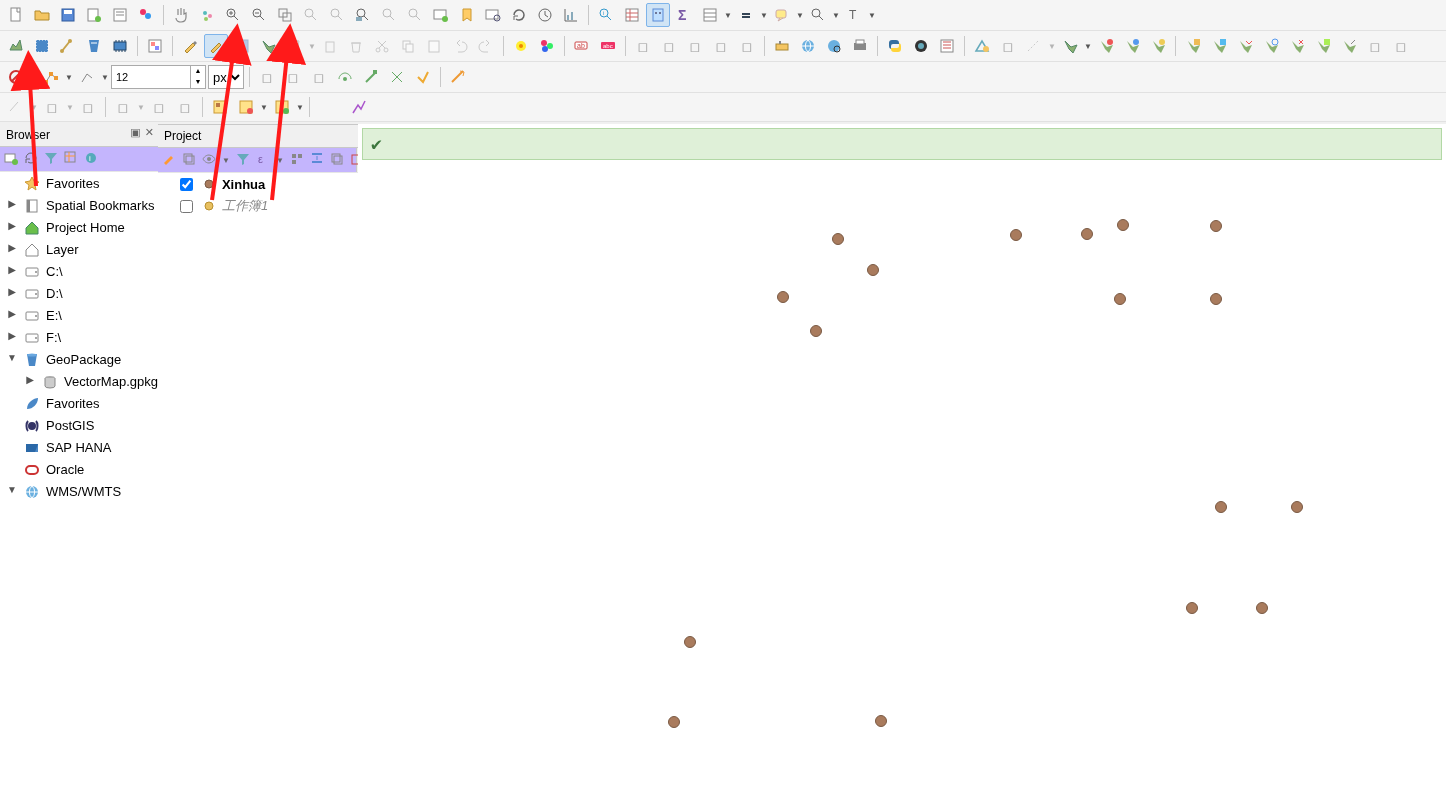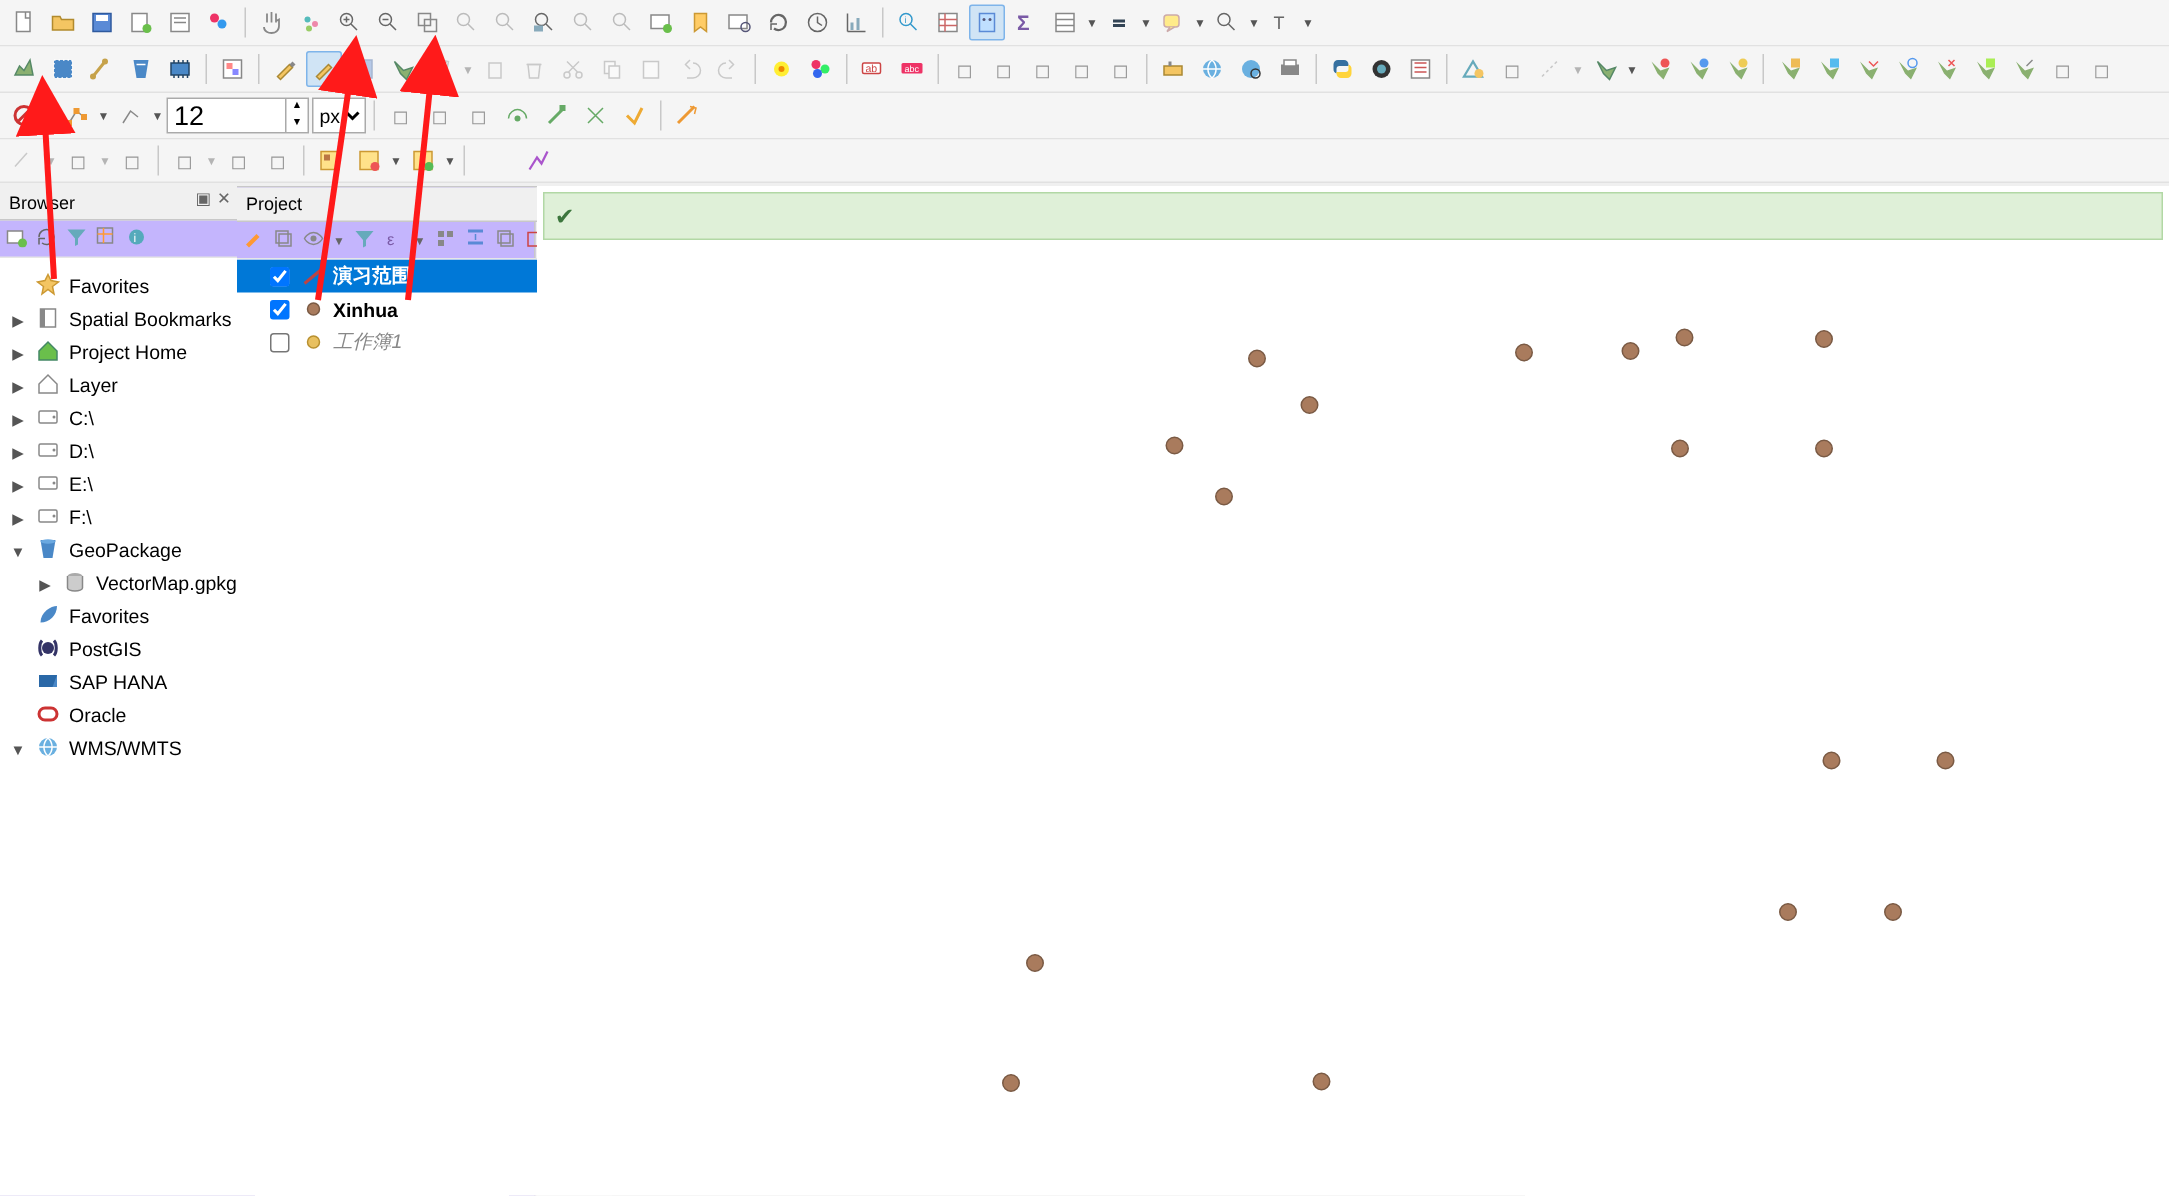--- a/index.html
+++ b/index.html
@@ -8,36 +8,36 @@
 
 .tb-row{height:30px;background:#f5f5f5;border-bottom:1px solid #e1e1e1;display:flex;align-items:center;padding:0 4px;gap:2px;}
 .tb-btn{width:22px;height:22px;display:flex;align-items:center;justify-content:center;border:1px solid transparent;border-radius:2px;}
 .tb-btn svg{width:16px;height:16px;}
 .tb-sep{width:1px;height:20px;background:#c8c8c8;margin:0 3px;}
 .tb-drop{width:8px;height:22px;display:flex;align-items:center;justify-content:center;font-size:8px;color:#555;}
 .tb-btn.on{background:#d0e4f5;border-color:#7eb4ea;}
 .dim{opacity:.4;}
 
 .spin{display:flex;height:22px;border:1px solid #aaa;background:#fff;}
-.spin input{border:none;width:70px;padding:0 4px;font-size:18px;outline:none;}
+.spin input{border:none;width:70px;padding:0 4px;font-size:11px;outline:none;}
 .spin .arrows{width:14px;display:flex;flex-direction:column;border-left:1px solid #aaa;}
 .spin .arrows div{flex:1;font-size:7px;text-align:center;line-height:9px;}
 select.unit{height:24px;border:1px solid #aaa;background:#fff;font-size:13px;}
 
 
 .side{position:absolute;left:0;top:124px;width:356px;bottom:0;background:#c4b5fd;border-right:1px solid #c8c8c8;display:flex;}
 .panel{display:flex;flex-direction:column;border-top:1px solid #c8c8c8;}
 .panel:first-child{flex:1;min-height:0;border-top:none;}
 .panel:last-child{flex:0 0 250px;}
 .panel-title{height:22px;background:#f0f0f0;border-bottom:1px solid #c8c8c8;display:flex;align-items:center;padding:0 6px;font-size:12px;position:relative;}
 .panel-title .winbtns{position:absolute;right:4px;top:2px;display:flex;gap:4px;font-size:11px;color:#666;}
 .panel-tb{height:24px;display:flex;align-items:center;padding:0 4px;gap:6px;border-bottom:1px solid #e6e6e6;}
 .panel-tb svg{width:14px;height:14px;}
 .tree{flex:1;overflow:auto;background:#fff;padding:4px 0;}
-.tree-row{display:flex;align-items:flex-end;height:22px;padding-left:6px;gap:6px;white-space:nowrap;}
+.tree-row{display:flex;align-items:flex-start;height:22px;padding-left:6px;gap:6px;white-space:nowrap;}
 .tree-row .exp{width:12px;font-size:10px;color:#555;text-align:center;}
 .tree-row .ic{width:16px;height:16px;display:flex;align-items:center;justify-content:center;}
 .tree-row .lbl{font-size:13px;}
 .indent1{padding-left:24px;}
 
 .layers-list{flex:1;background:#fff;overflow:auto;}
 .layer-row{display:flex;align-items:center;height:22px;padding-left:18px;gap:6px;}
 .layer-row.sel{background:#0078d7;color:#fff;}
 .layer-row input[type=checkbox]{width:13px;height:13px;}
 .layer-sym{width:14px;height:14px;display:flex;align-items:center;justify-content:center;}
@@ -855,29 +855,20 @@
       <span><svg viewBox="0 0 14 14">
             <rect x="2" y="2" width="8" height="8" fill="none" stroke="#888"></rect>
             <rect x="4" y="4" width="8" height="8" fill="none" stroke="#888"></rect>
           </svg></span>
       <span><svg viewBox="0 0 14 14">
             <rect x="2" y="3" width="10" height="9" fill="none" stroke="#c44"></rect>
             <circle cx="11" cy="3" r="3" fill="#c44"></circle>
           </svg></span>
     </div>
     <div class="layers-list" id="layers-list">
-        <div class="layer-row sel">
-          <input type="checkbox" checked="" style="">
-          <span class="layer-sym">
-            <svg width="14" height="14">
-              <path d="M1 12L13 2" stroke="#b44" stroke-width="2"></path>
-            </svg>
-          </span>
-          <span style="font-weight:bold">演习范围</span>
-        </div>
         <div class="layer-row">
           <input type="checkbox" checked="" style="">
           <span class="layer-sym">
             <svg width="14" height="14">
               <circle cx="7" cy="7" r="4" fill="#a97b5d" stroke="#7a5a44"></circle>
             </svg>
           </span>
           <span style="font-weight:bold">Xinhua</span>
         </div>
         <div class="layer-row dim2">

